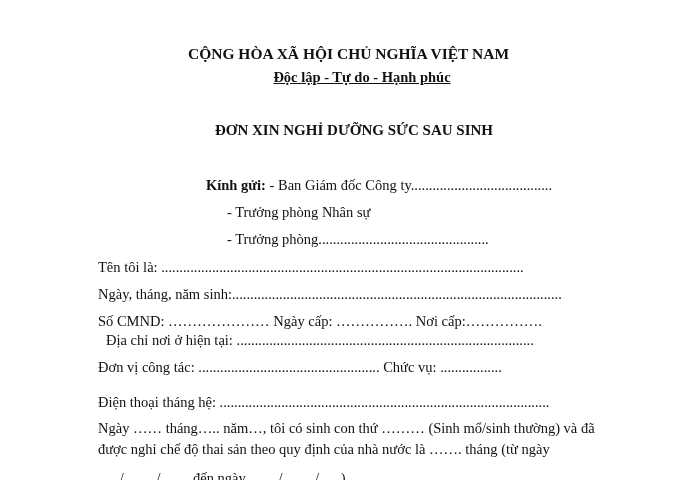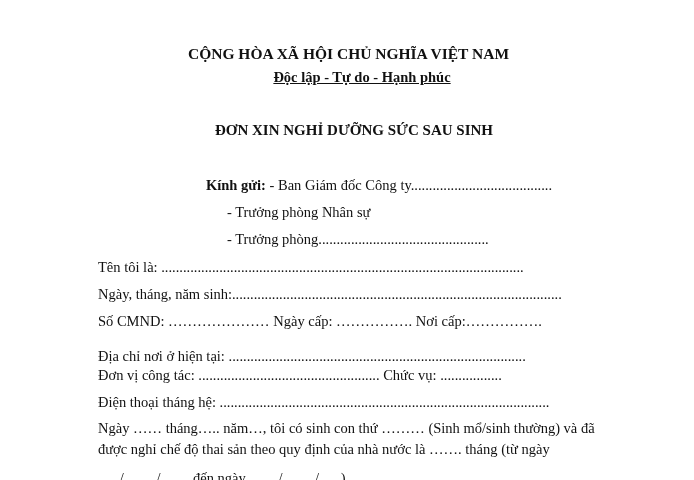--- a/index.html
+++ b/index.html
@@ -64,21 +64,21 @@
   <div class="line" style="left:176px; top:176px;">
     <span class="bold">Kính gửi:</span>
     <span>- Ban Giám đốc Công ty.......................................</span>
   </div>
   <div class="line" style="left:227px; top:203px;font-family:Liberation Serif, serif;">- Trưởng phòng Nhân sự</div>
   <div class="line" style="left:227px; top:230px;">- Trưởng phòng...............................................</div>
 
   <div class="line field" style="top:258px;">Tên tôi là: ....................................................................................................</div>
   <div class="line field" style="top:285px;">Ngày, tháng, năm sinh:...........................................................................................</div>
   <div class="line field" style="top:312px;">Số CMND: ………………… Ngày cấp: ……………. Nơi cấp:…………….</div>
-  <div class="line field" style="top:347px;">Địa chỉ nơi ở hiện tại: ..................................................................................</div>
-  <div class="line field" style="top:366px;">Đơn vị công tác: .................................................. Chức vụ: .................</div>
+  <div class="line field" style="top:331px;margin-left:8px;">Địa chỉ nơi ở hiện tại: ..................................................................................</div>
+  <div class="line field" style="top:358px;">Đơn vị công tác: .................................................. Chức vụ: .................</div>
   <div class="line field" style="top:393px;">Điện thoại tháng hệ: ...........................................................................................</div>
 
   <div class="line field" style="top:419px;">Ngày …… tháng….. năm…, tôi có sinh con thứ ……… (Sinh mổ/sinh thường) và đã</div>
   <div class="line field" style="top:440px;">được nghỉ chế độ thai sản theo quy định của nhà nước là ……. tháng (từ ngày</div>
   <div class="line field" style="top:461px;margin-top:8px;">…../……./…… đến ngày ……/……./…..).</div>
 
 </div>
 
 </body></html>

